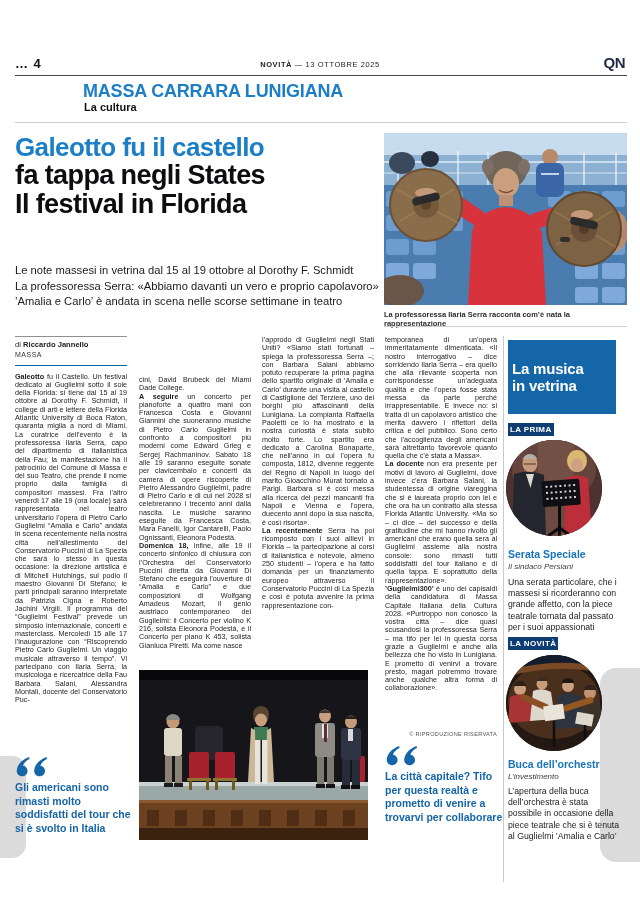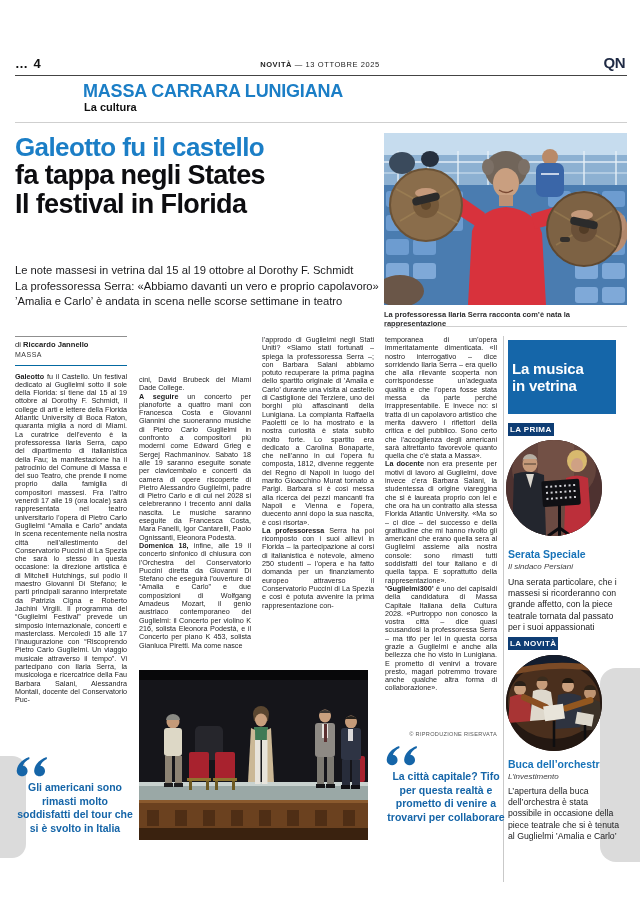--- a/index.html
+++ b/index.html
@@ -49,21 +49,21 @@
 
   
   .stage-photo{position:absolute;left:139px;top:670px;width:229px;height:170px;overflow:hidden;background:#141418;}
 
   
   .pullquote{position:absolute;z-index:2;}
   .pq-1{left:15px;top:756px;width:120px;}
   .pq-2{left:385px;top:745px;width:122px;}
   .pq-icon{display:block;margin-bottom:4px;}
   .pq-icon path{fill:var(--quote-blue);}
-  .pq-text{font-size:10.5px;line-height:13.5px;font-weight:800;color:var(--quote-blue);text-align:center;}
+  .pq-text{font-size:10.5px;line-height:13.5px;font-weight:800;color:var(--quote-blue);}
 
   
   .vrule{position:absolute;left:503px;top:336px;width:1px;height:546px;background:#c9c9c9;}
   .sb-title{position:absolute;left:508px;top:340px;width:108px;height:74px;background:var(--panel-blue);color:#fff;
     display:flex;flex-direction:column;justify-content:center;padding:8px 4px;font-size:15px;line-height:17px;font-weight:800;letter-spacing:-.2px;}
   .sb-badge{position:absolute;left:508px;background:var(--badge-navy);color:#fff;font-size:8px;font-weight:800;letter-spacing:.4px;padding:2px 2px;}
   .badge-1{top:423px;}
   .badge-2{top:637px;}
   .sb-circle{position:absolute;left:506px;width:96px;height:96px;border-radius:50%;overflow:hidden;z-index:2;background:#3a2a26;}
   .circle-1{top:440px;}
@@ -199,21 +199,21 @@
     </div>
   <p class="para"><strong>Galeotto </strong>fu il Castello. Un festival dedicato ai Guglielmi sotto il sole della Florida: si tiene dal 15 al 19 ottobre al Dorothy F. Schmidt, il college di arti e lettere della Florida Atlantic University di Boca Raton, quaranta miglia a nord di Miami. La curatrice dell’evento è la professoressa Ilaria Serra, capo del dipartimento di italianistica della Fau; la manifestazione ha il patrocinio del Comune di Massa e del suo Teatro, che prende il nome proprio dalla famiglia di compositori massesi. Fra l’altro venerdì 17 alle 19 (ora locale) sarà rappresentata nel teatro universitario l’opera di Pietro Carlo Guglielmi “Amalia e Carlo” andata in scena recentemente nella nostra città nell’allestimento del Conservatorio Puccini di La Spezia che sarà lo stesso in questa occasione: la direzione artistica è di Mitchell Hutchings, sul podio il maestro Giovanni Di Stefano; le parti principali saranno interpretate da Patrizia Cigna e Roberto Jachini Virgili. Il programma del “Guglielmi Festival” prevede un simposio internazionale, concerti e masterclass. Mercoledì 15 alle 17 l’inaugurazione con “Riscoprendo Pietro Carlo Guglielmi. Un viaggio musicale attraverso il tempo”. Vi partecipano con Ilaria Serra, la musicologa e ricercatrice della Fau Barbara Salani, Alessandra Montali, docente del Conservatorio Puc-</p>
     </div>
   <div class="col col-2">
       <p class="para">cini, David Brubeck del Miami Dade College.</p>
       <p class="para"><strong>A seguire </strong>un concerto per pianoforte a quattro mani con Francesca Costa e Giovanni Giannini che suoneranno musiche di Pietro Carlo Guglielmi in confronto a compositori più moderni come Edward Grieg e Sergej Rachmaninov. Sabato 18 alle 19 saranno eseguite sonate per clavicembalo e concerti da camera di opere riscoperte di Pietro Alessandro Guglielmi, padre di Pietro Carlo e di cui nel 2028 si celebreranno i trecento anni dalla nascita. Le musiche saranno eseguite da Francesca Costa, Mara Fanelli, Igor Cantarelli, Paolo Ognissanti, Eleonora Podestà.</p>
       <p class="para"><strong>Domenica 18, </strong>infine, alle 19 il concerto sinfonico di chiusura con l’Orchestra del Conservatorio Puccini diretta da Giovanni Di Stefano che eseguirà l’ouverture di “Amalia e Carlo” e due composizioni di Wolfgang Amadeus Mozart, il genio austriaco contemporaneo dei Guglielmi: il Concerto per violino K 216, solista Eleonora Podestà, e il Concerto per piano K 453, solista Gianluca Piretti. Ma come nasce</p>
     </div>
   <div class="col col-3">
       <p class="para">l’approdo di Guglielmi negli Stati Uniti? «Siamo stati fortunati – spiega la professoressa Serra –; con Barbara Salani abbiamo potuto recuperare la prima pagina dello spartito originale di ’Amalia e Carlo’ durante una visita al castello di Castiglione del Terziere, uno dei borghi più affascinanti della Lunigiana. La compianta Raffaella Paoletti ce lo ha mostrato e la nostra curiosità è stata subito molto forte. Lo spartito era dedicato a Carolina Bonaparte, che nell’anno in cui l’opera fu composta, 1812, divenne reggente del Regno di Napoli in luogo del marito Gioacchino Murat tornato a Parigi. Barbara si è così messa alla ricerca dei pezzi mancanti fra Napoli e Vienna e l’opera, duecento anni dopo la sua nascita, è così risorta».</p>
-      <p class="para"><strong>La professoressa </strong>Serra ha poi ricomposto con i suoi allievi in Florida – la partecipazione ai corsi di italianistica è notevole, almeno 250 studenti – l’opera e ha fatto domanda per un finanziamento europeo attraverso il Conservatorio Puccini di La Spezia e così è potuta avvenire la prima rappresentazione con-</p>
+      <p class="para"><strong>La recentemente </strong>Serra ha poi ricomposto con i suoi allievi in Florida – la partecipazione ai corsi di italianistica è notevole, almeno 250 studenti – l’opera e ha fatto domanda per un finanziamento europeo attraverso il Conservatorio Puccini di La Spezia e così è potuta avvenire la prima rappresentazione con-</p>
     </div>
   <div class="col col-4">
       <p class="para">temporanea di un’opera immeritatamente dimenticata. «Il nostro interrogativo – dice sorridendo Ilaria Serra – era quello che alla rilevante scoperta non corrispondesse un’adeguata qualità e che l’opera fosse stata messa da parte perché irrappresentabile. E invece no: si tratta di un capolavoro artistico che merita davvero i riflettori della critica e del pubblico. Sono certo che l’accoglienza degli americani sarà altrettanto favorevole quanto quella che c’è stata a Massa».</p>
       <p class="para"><strong>La docente </strong>non era presente per motivi di lavoro al Guglielmi, dove invece c’era Barbara Salani, la studentessa di origine viareggina che si è laureata proprio con lei e che ora ha un contratto alla stessa Florida Atlantic University. «Ma so – ci dice – del successo e della gratitudine che mi hanno rivolto gli americani che erano quella sera al Guglielmi assieme alla nostra console: sono rimasti tutti soddisfatti del tour italiano e di quella tappa. E soprattutto della rappresentazione».</p>
       <p class="para"><strong>’Guglielmi300’ </strong>è uno dei capisaldi della candidatura di Massa Capitale Italiana della Cultura 2028. «Purtroppo non conosco la vostra città – dice quasi scusandosi la professoressa Serra – ma tifo per lei in questa corsa grazie a Guglielmi e anche alla bellezza che ho visto in Lunigiana. E prometto di venirvi a trovare presto, magari potremmo trovare anche qualche altra forma di collaborazione».</p>
     </div>
   <div class="copyright">© RIPRODUZIONE RISERVATA</div>
 
   <figure class="stage-photo">
     <svg width="229" height="170" viewBox="0 0 229 170" preserveAspectRatio="none">

